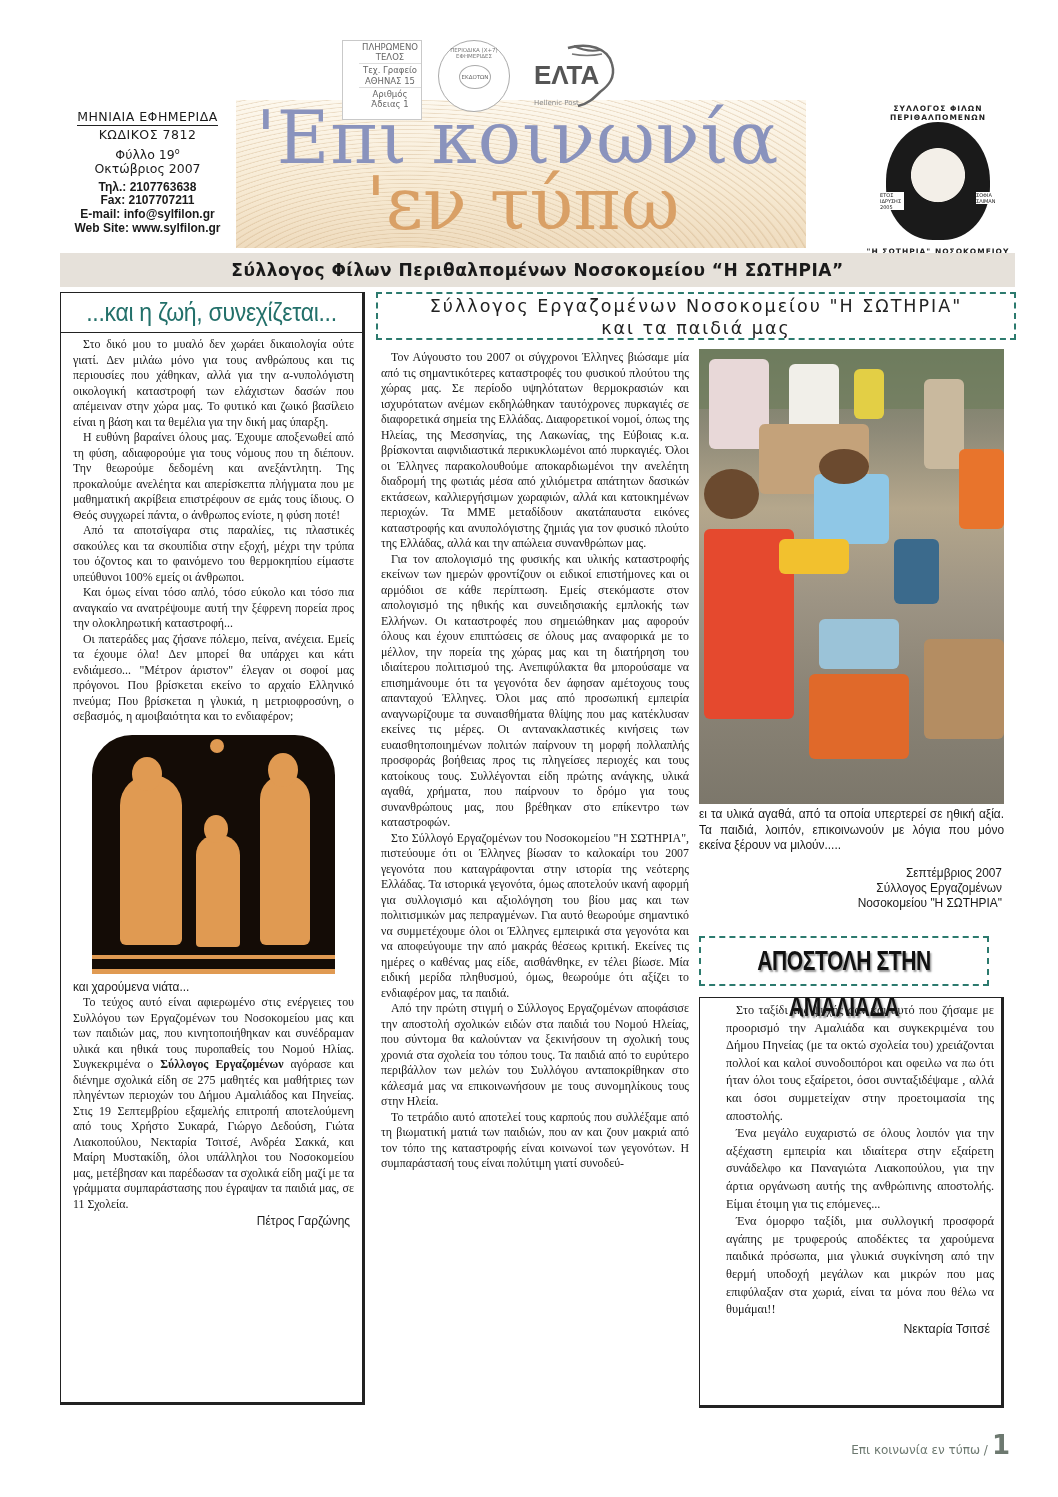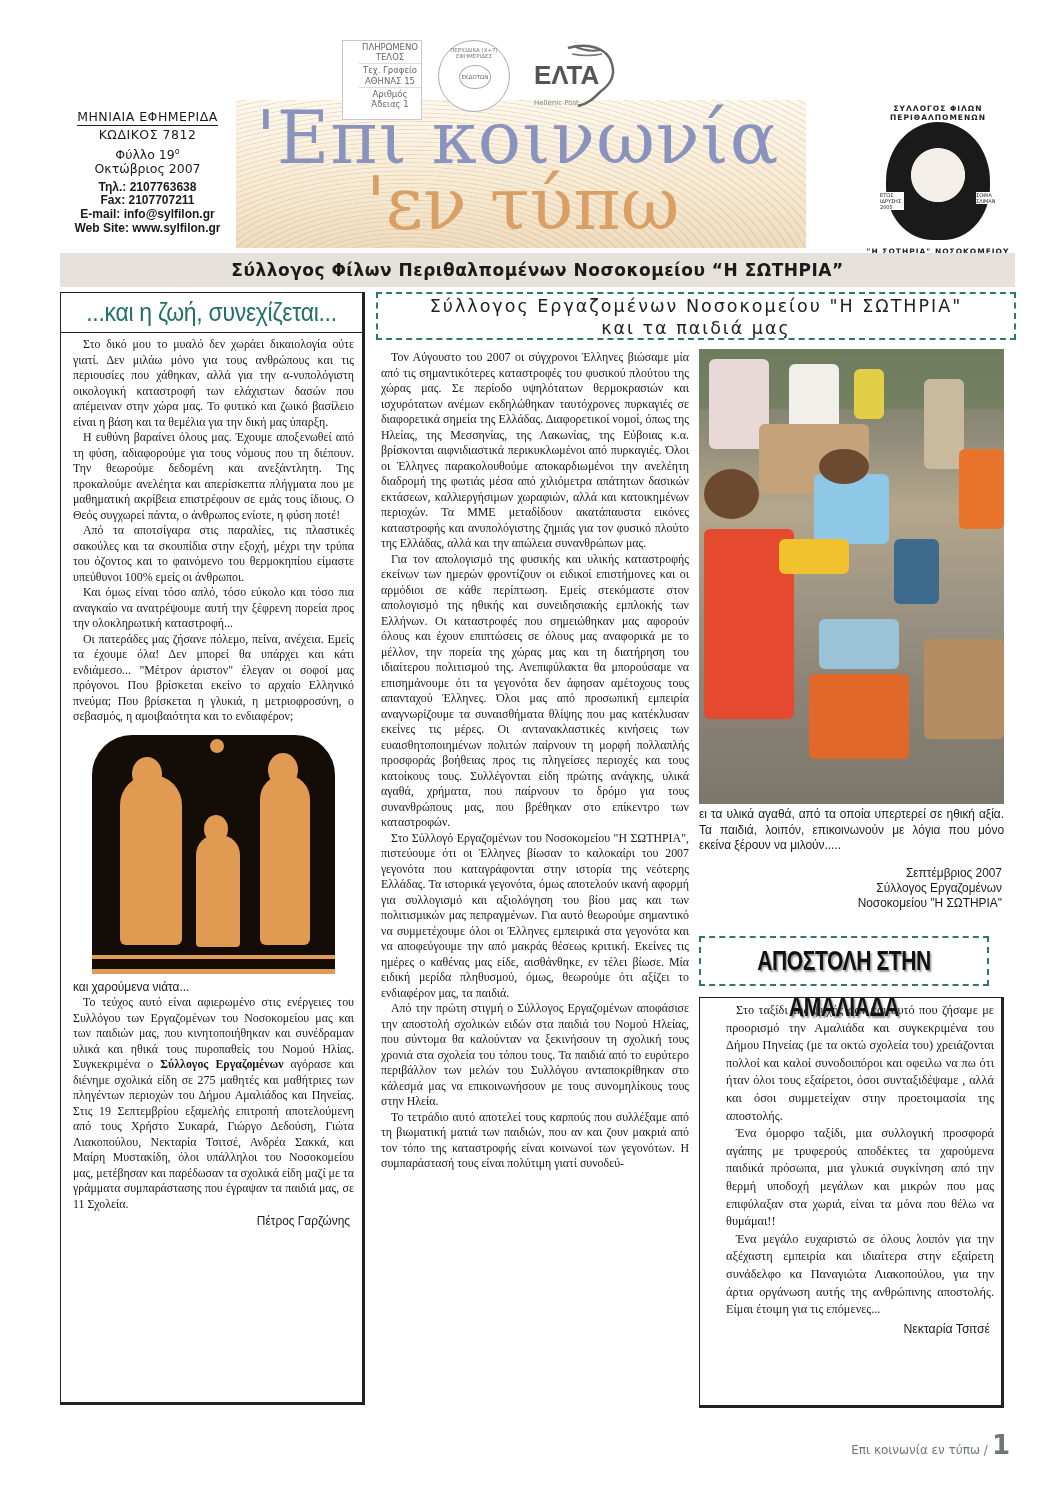--- a/index.html
+++ b/index.html
@@ -181,21 +181,21 @@
   </div>
 </div>
 
 <div class="abs hdr3">
   <span>ΑΠΟΣΤΟΛΗ ΣΤΗΝ ΑΜΑΛΙΑΔΑ</span>
 </div>
 
 <div class="abs box3">
   <div class="txt">
     <p>Στο ταξίδι της ψυχής σαν και αυτό που ζήσαμε με προορισμό την Αμαλιάδα και συγκεκριμένα του Δήμου Πηνείας (με τα οκτώ σχολεία του) χρειάζονται πολλοί και καλοί συνοδοιπόροι και οφειλω να πω ότι ήταν όλοι τους εξαίρετοι, όσοι συνταξιδέψαμε , αλλά και όσοι συμμετείχαν στην προετοιμασία της αποστολής.</p>
+    <p>Ένα μεγάλο ευχαριστώ σε όλους λοιπόν για την αξέχαστη εμπειρία και ιδιαίτερα στην εξαίρετη συνάδελφο κα Παναγιώτα Λιακοπούλου, για την άρτια οργάνωση αυτής της ανθρώπινης αποστολής. Είμαι έτοιμη για τις επόμενες...</p>
     <p>Ένα όμορφο ταξίδι, μια συλλογική προσφορά αγάπης με τρυφερούς αποδέκτες τα χαρούμενα παιδικά πρόσωπα, μια γλυκιά συγκίνηση από την θερμή υποδοχή μεγάλων και μικρών που μας επιφύλαξαν στα χωριά, είναι τα μόνα που θέλω να θυμάμαι!!</p>
-    <p>Ένα μεγάλο ευχαριστώ σε όλους λοιπόν για την αξέχαστη εμπειρία και ιδιαίτερα στην εξαίρετη συνάδελφο κα Παναγιώτα Λιακοπούλου, για την άρτια οργάνωση αυτής της ανθρώπινης αποστολής. Είμαι έτοιμη για τις επόμενες...</p>
     <div class="sig">Νεκταρία Τσιτσέ</div>
   </div>
 </div>
 
 <div class="abs footer">
   <span class="lbl">Επι κοινωνία εν τύπω /</span><span class="num">1</span>
 </div>
 
 </body></html>

